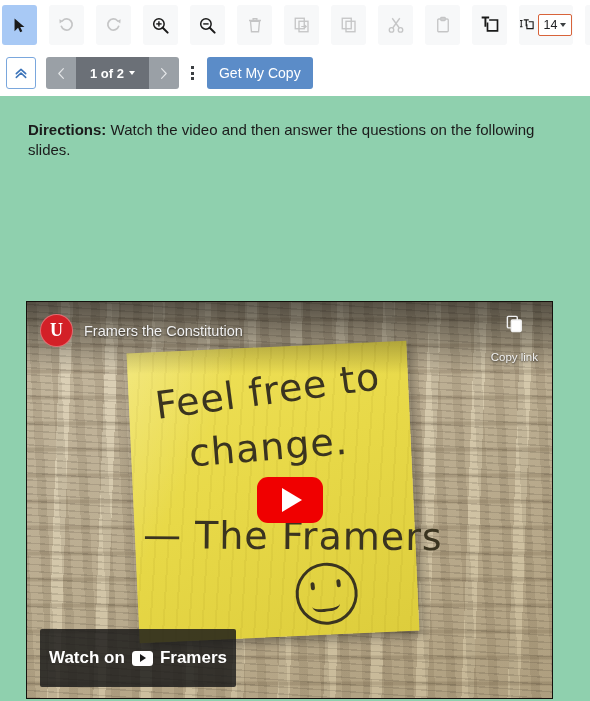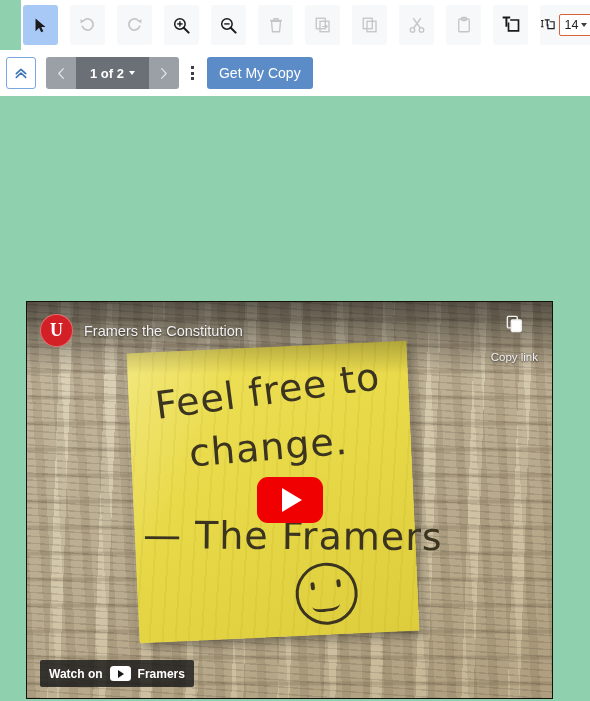--- a/index.html
+++ b/index.html
@@ -16,21 +16,20 @@
 
   
   .toolbar {
     height: 50px;
     background: #ffffff;
     display: flex;
     align-items: center;
     padding: 0 2px;
     box-sizing: border-box;
     gap: 12px;
-    margin-left: 21px;
   }
   .tb-btn {
     width: 35px;
     height: 40px;
     background: #f7f8f9;
     border-radius: 3px;
     display: flex;
     align-items: center;
     justify-content: center;
     flex: 0 0 auto;
@@ -281,24 +280,24 @@
     border-top: 12px solid transparent;
     border-bottom: 12px solid transparent;
     margin-left: 4px;
   }
   .watch {
     position: absolute;
     left: 13px; bottom: 11px;
     z-index: 6;
     background: rgba(25,25,25,.82);
     border-radius: 2px;
-    padding: 6px 9px;
+    padding: 19px 9px;
     display: flex; align-items: center; gap: 7px;
     color: #ffffff;
-    font-size: 12px;
+    font-size: 17px;
     font-weight: bold;
   }
   .yt-badge {
     width: 21px; height: 15px;
     background: #ffffff;
     border-radius: 3.5px;
     display: flex; align-items: center; justify-content: center;
   }
   .yt-badge div {
     width: 0; height: 0;
@@ -481,20 +480,23 @@
     <i></i>
   </div>
 
   <div class="score-btn">
     <span>Get My Copy</span>
   </div>
 </div>
 
 <div class="content">
 
+  <p class="directions">
+    <b>Directions:</b><span> Watch the video and then answer the questions on the following slides.</span>
+  </p>
 
   <div class="video">
     <div class="parchment"></div>
 
     <div class="note">
       <div class="note-l1">Feel free to</div>
       <div class="note-l2">change.</div>
       <div class="note-l3">— The Framers</div>
       <div class="note-smiley">
         <i class="l"></i>

